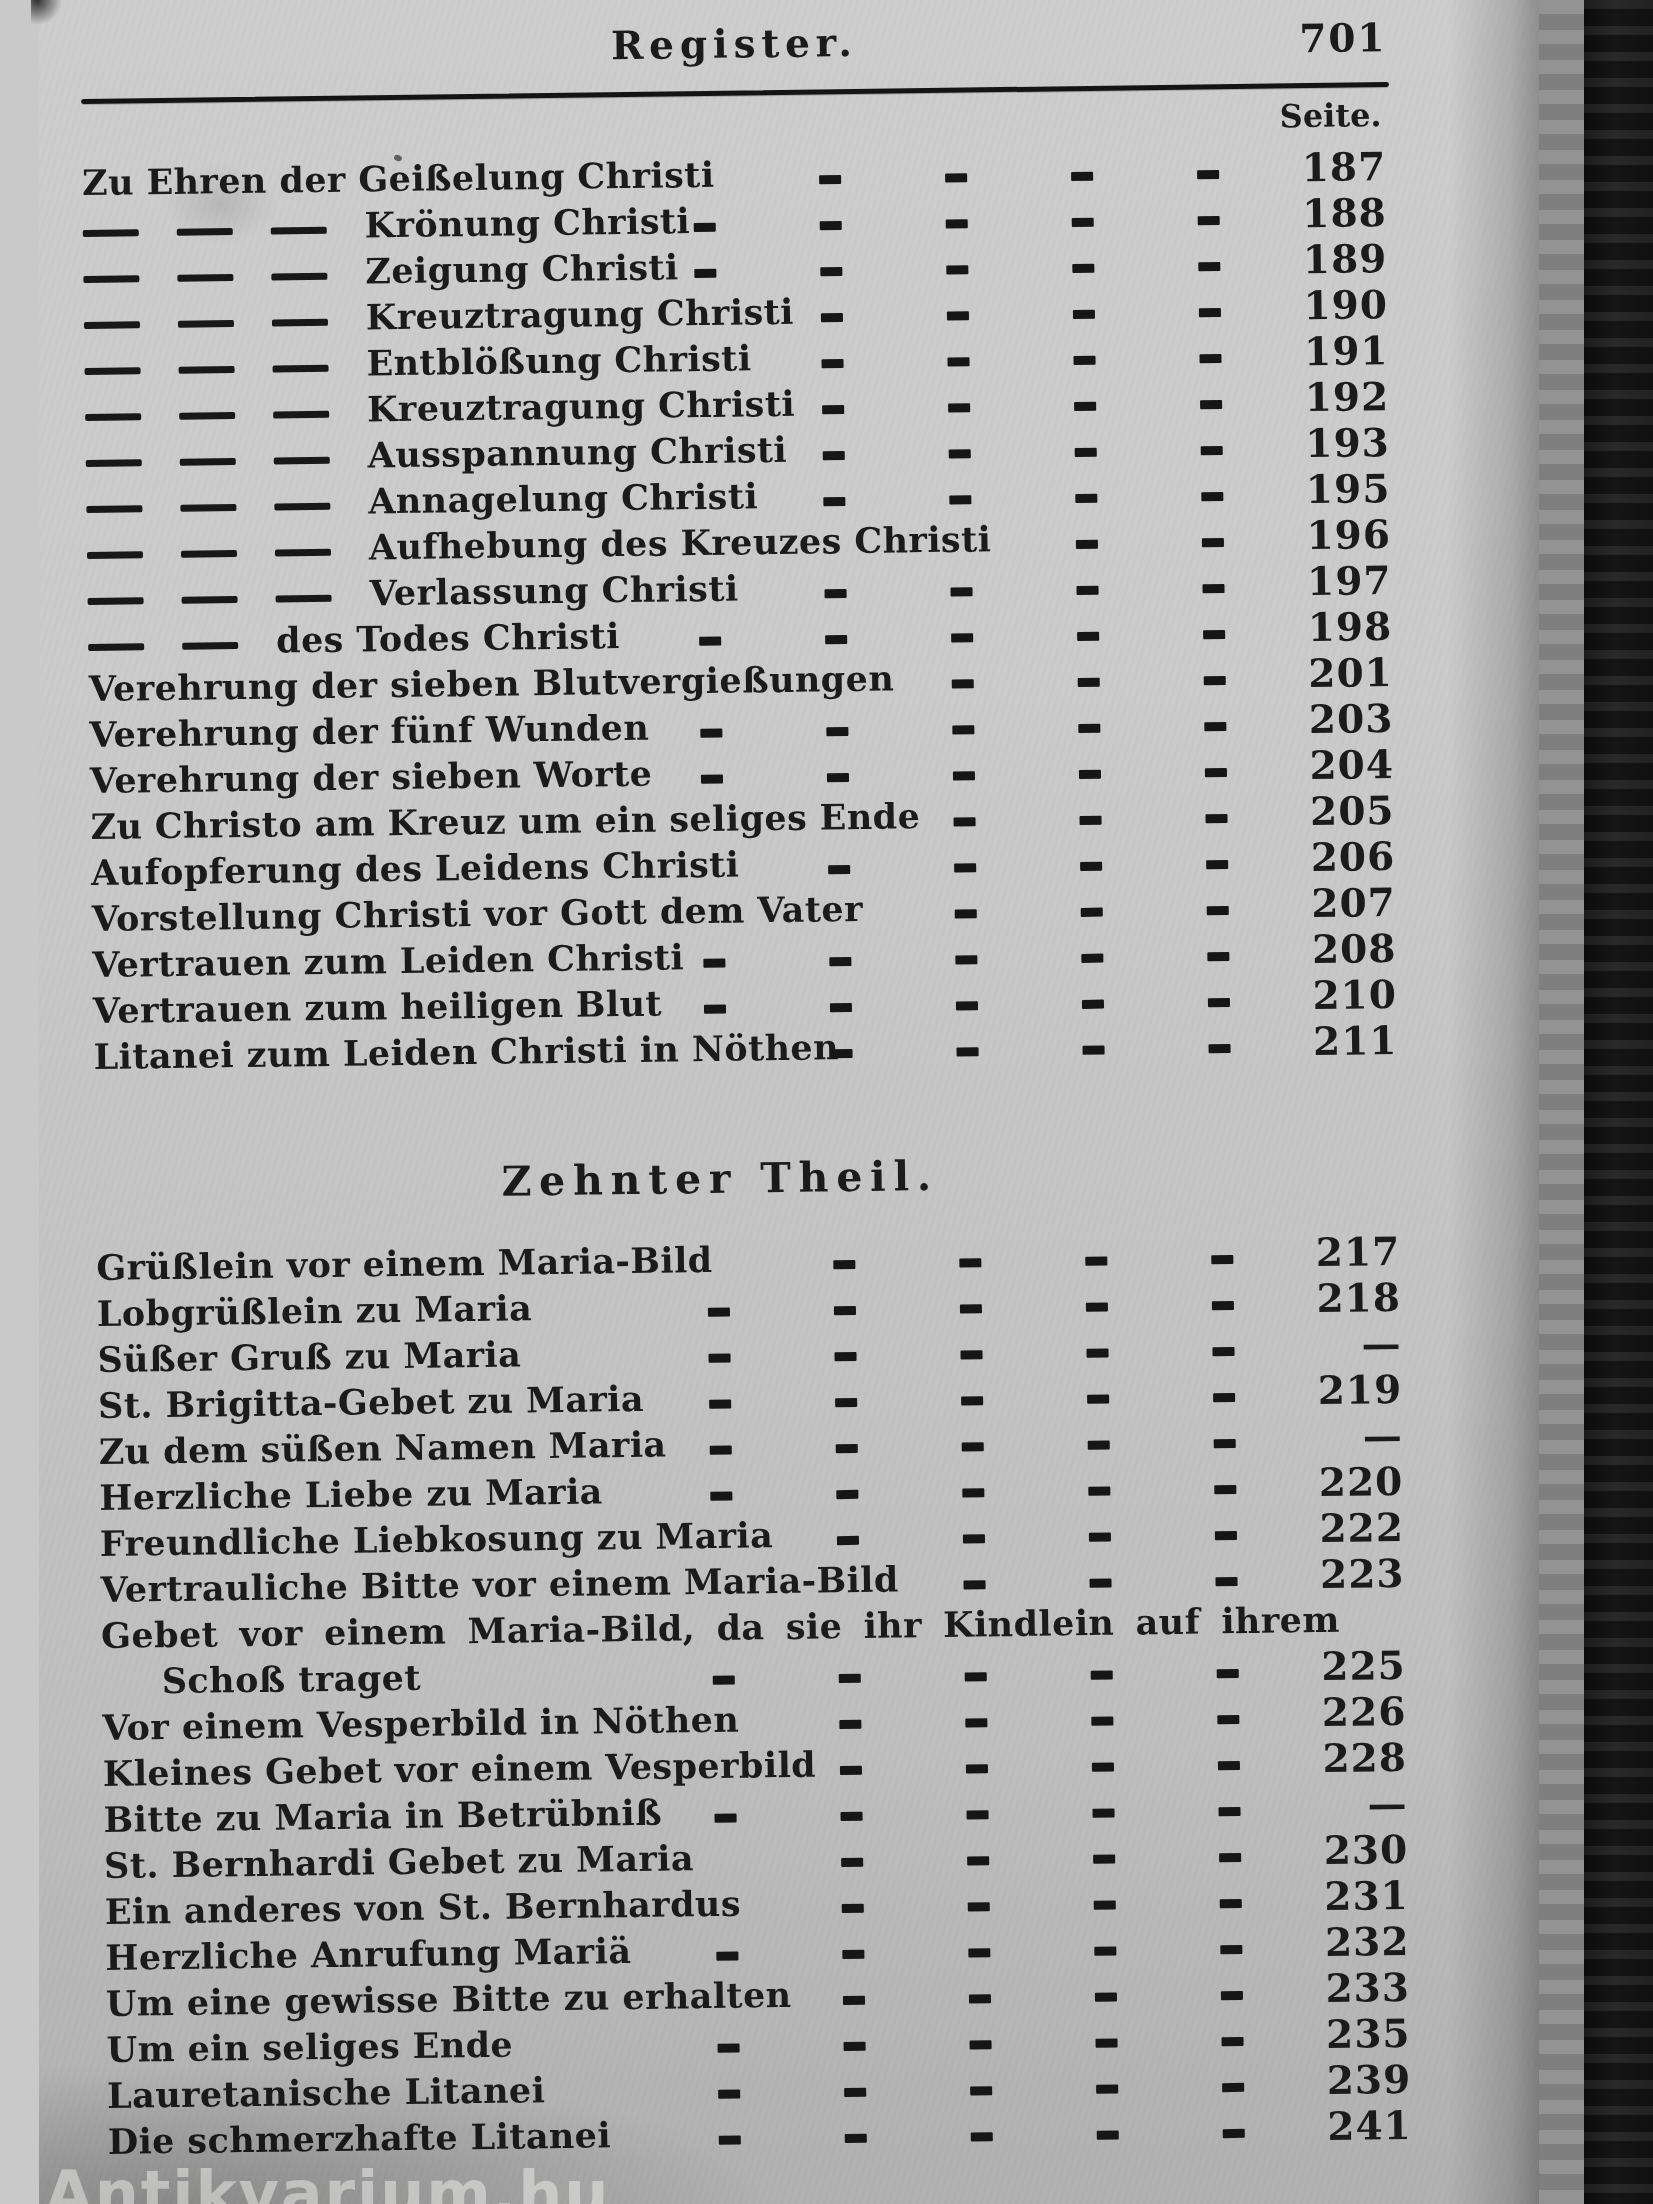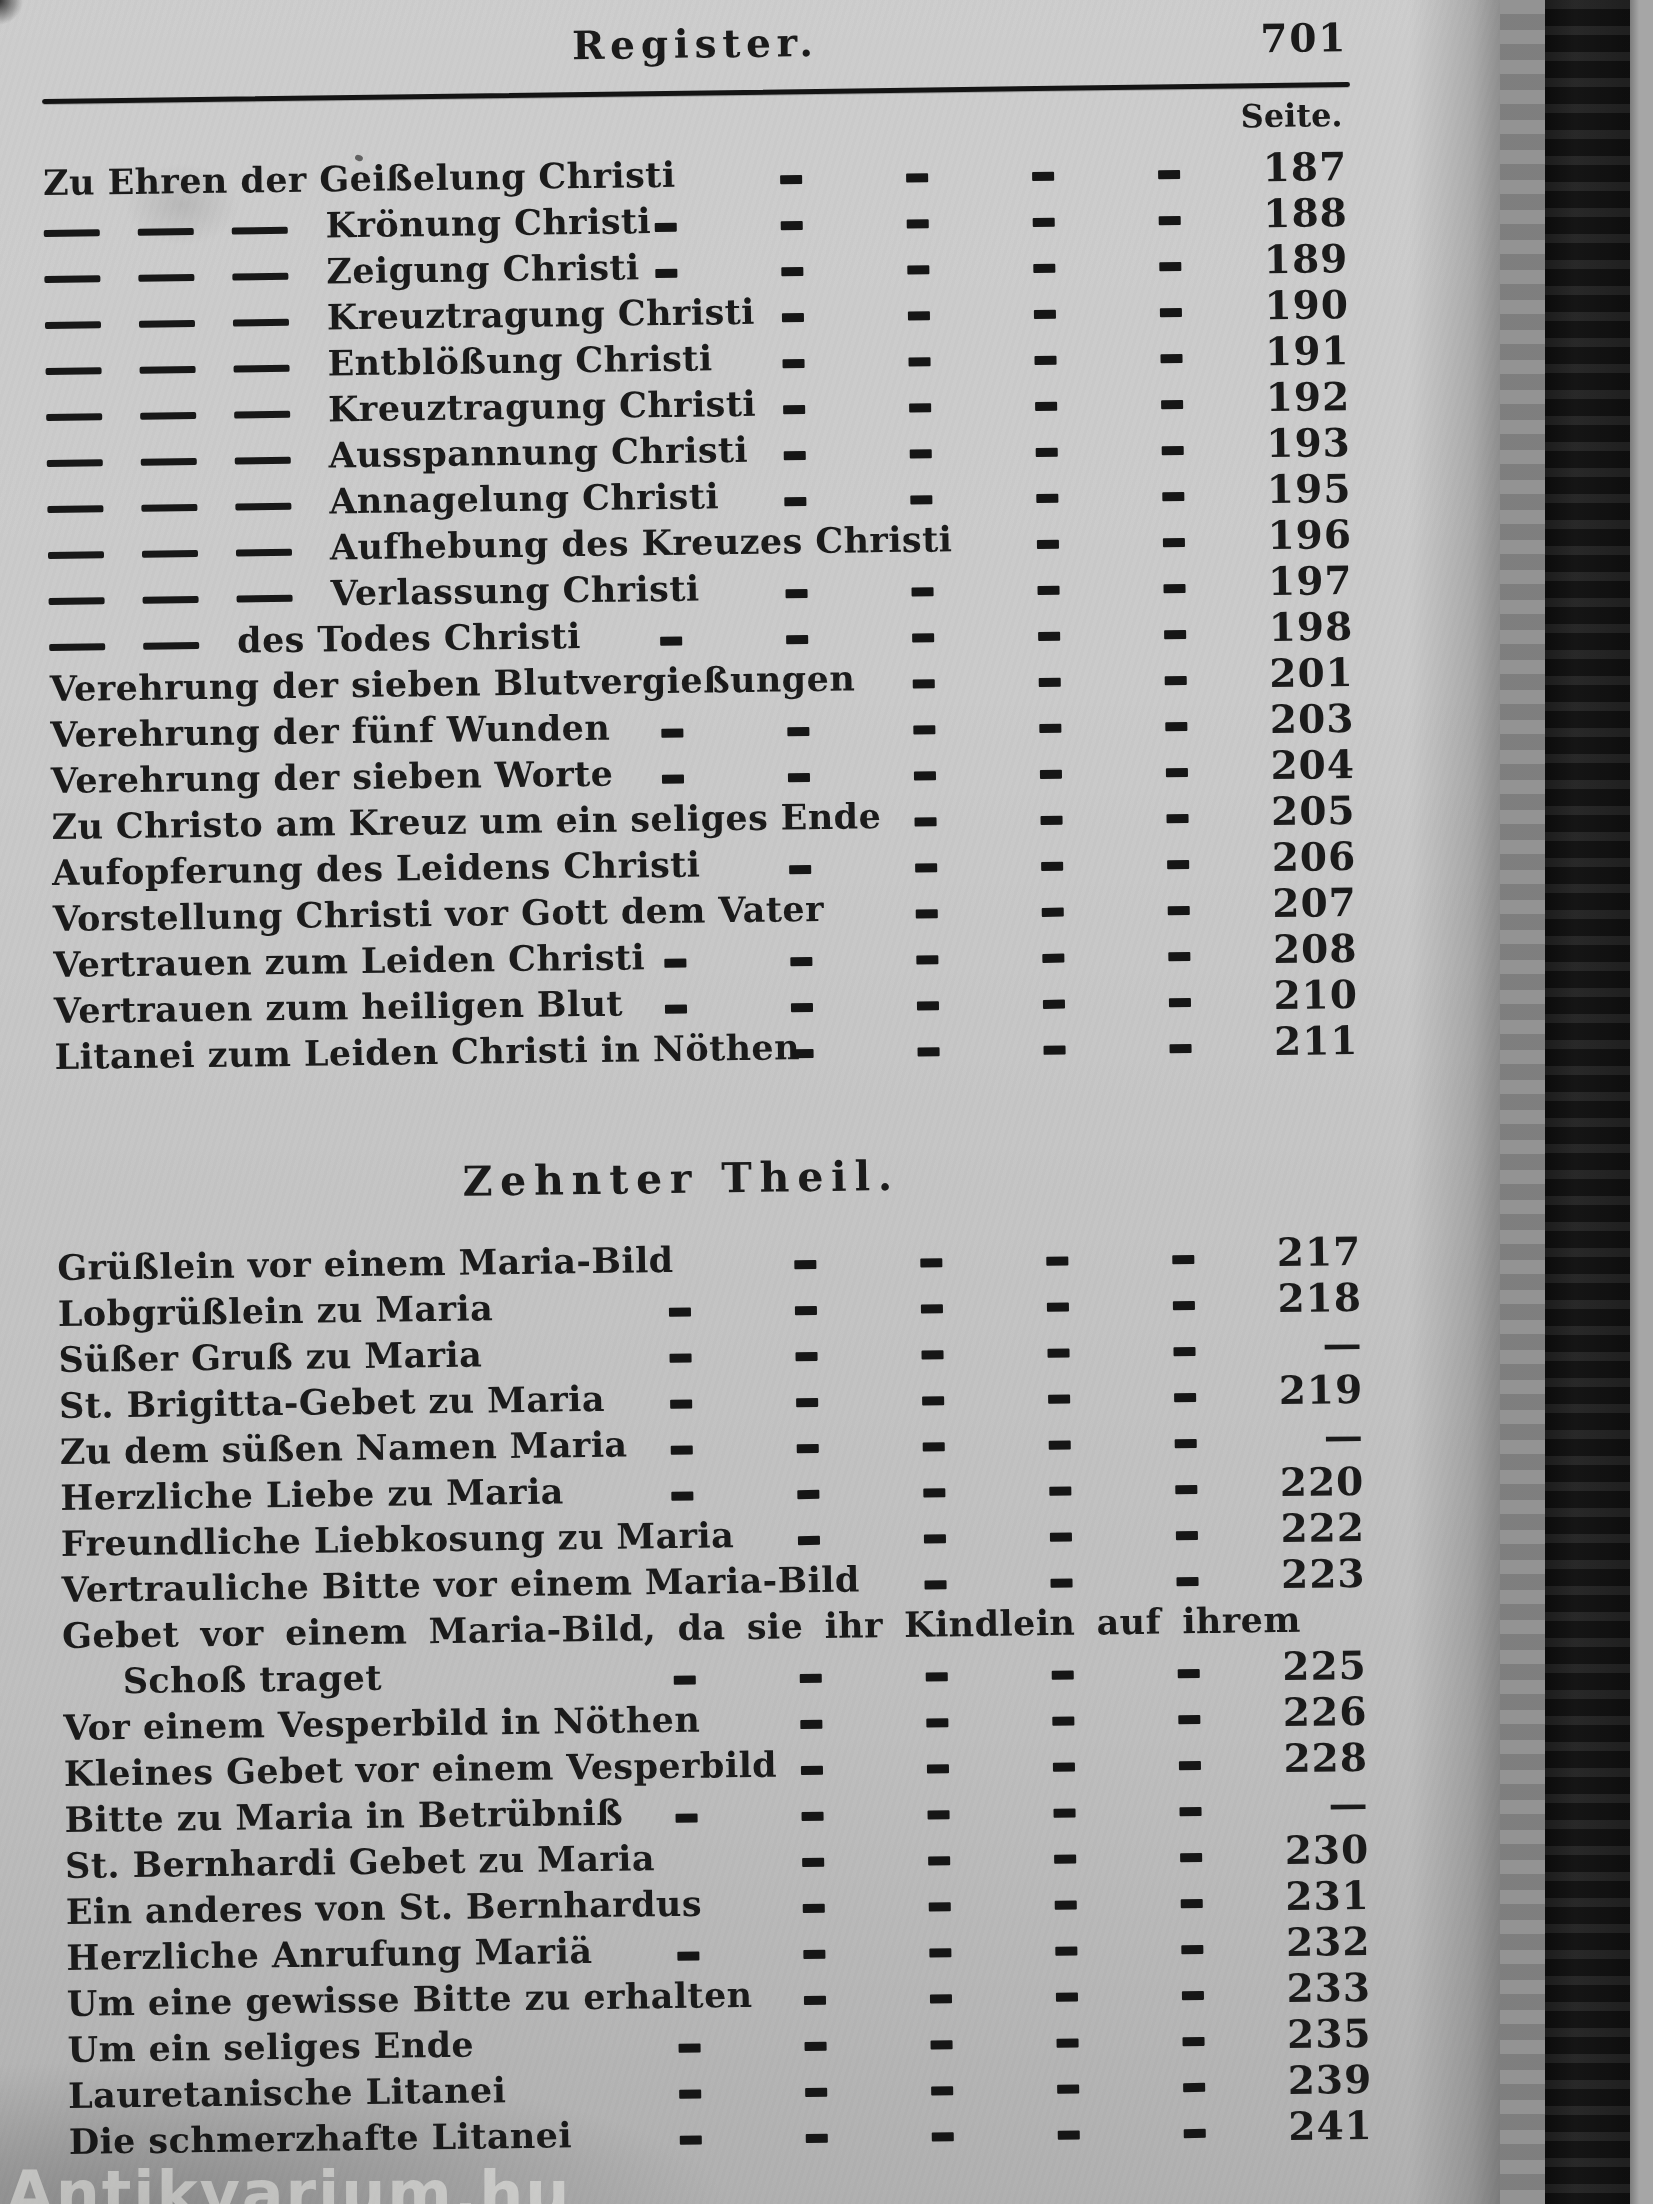--- a/index.html
+++ b/index.html
@@ -7,20 +7,21 @@
     width:1654px;height:2205px;overflow:hidden;position:relative;
     background:#c9c9c9;color:#1b1b1b;
     font-family:"DejaVu Serif","Liberation Serif",serif;
   }
   .page{
     position:absolute;inset:0;
     background:
       linear-gradient(to bottom, rgba(255,255,255,0.05) 0%, rgba(0,0,0,0) 30%, rgba(0,0,0,0.06) 78%, rgba(0,0,0,0.13) 100%),
       repeating-linear-gradient(107deg, rgba(0,0,0,0.012) 0 2.9px, rgba(255,255,255,0.012) 2.9px 6.8px),
       #cacaca;
+    margin-left: 39px;
   }
   
   .corner-mark{position:absolute;left:-7.8px;top:-5.8px;width:33px;height:33px;
     background:radial-gradient(circle at 20% 20%, rgba(10,10,10,0.8), rgba(10,10,10,0) 65%);}
   .smudge{position:absolute;left:124px;top:163px;width:116px;height:83px;
     background:radial-gradient(ellipse, rgba(35,35,35,0.12), rgba(35,35,35,0) 70%);}
   .dot{position:absolute;left:355px;top:155px;width:7.8px;height:5.8px;border-radius:50%;
     background:rgba(25,25,25,0.6);transform:rotate(20deg);}
   .bl-shade{position:absolute;left:0;bottom:0;width:737px;height:146px;
     background:radial-gradient(ellipse at 18% 100%, rgba(0,0,0,0.22), rgba(0,0,0,0) 70%);}

